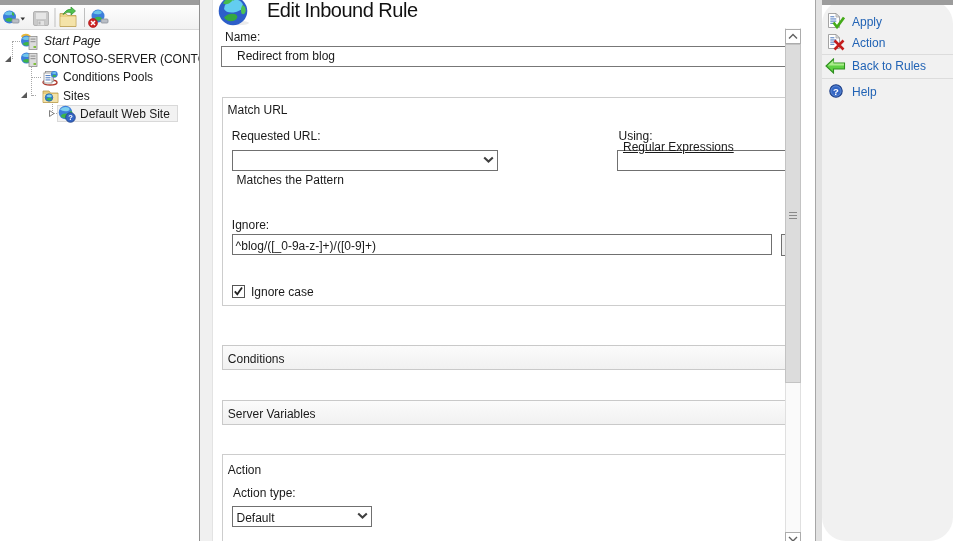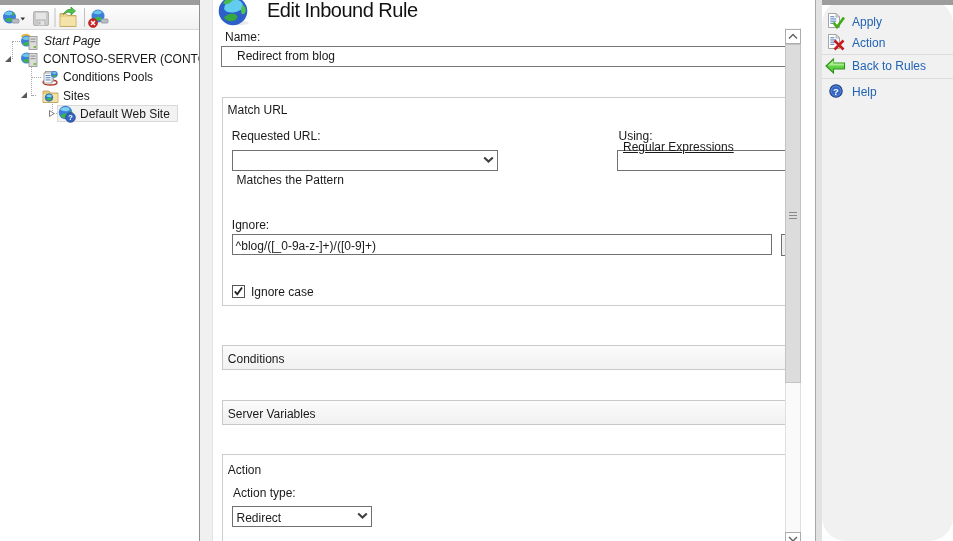--- a/index.html
+++ b/index.html
@@ -168,21 +168,21 @@
   <div class="abs" style="left:8px;top:344.5px;width:573px;height:25.5px;border:1px solid #c9c9c9;background:linear-gradient(#fbfbfb,#f1f1f1);"></div>
   <div class="abs lbl" style="left:13.8px;top:352px;text-align:right;">Conditions</div>
 
   <div class="abs" style="left:8px;top:399.5px;width:573px;height:25.5px;border:1px solid #c9c9c9;background:linear-gradient(#fbfbfb,#f1f1f1);"></div>
   <div class="abs lbl" style="left:13.8px;top:407px;">Server Variables</div>
 
   <div class="abs" style="left:8px;top:454px;width:573px;height:120px;border:1px solid #cdcdcd;"></div>
   <div class="abs lbl" style="left:13.8px;top:462.5px;">Action</div>
   <div class="abs lbl" style="left:19px;top:486px;">Action type:</div>
   <div class="abs" style="left:17.5px;top:505.5px;width:140px;height:21.5px;background:#fff;border:1px solid #707070;"></div>
-  <div class="abs lbl" style="left:22.5px;top:511px;">Redirect</div>
+  <div class="abs lbl" style="left:22.5px;top:511px;">Default</div>
   <svg class="abs" style="left:143px;top:512px;" width="11" height="8">
       <path d="M1.2 1.5 L5.5 5.5 L9.8 1.5" fill="none" stroke="#404040" stroke-width="2.1"></path>
     </svg>
 
   <div class="abs" style="left:571px;top:28px;width:16px;height:513px;background:#fafafa;border-left:1px solid #e0e0e0;border-right:1px solid #e0e0e0;"></div>
   <div class="abs" style="left:571px;top:28.5px;width:16px;height:15.5px;background:#fff;border:1px solid #acacac;"></div>
   <svg class="abs" style="left:574px;top:33px;" width="10" height="7">
       <path d="M1 5.5 L5 1.5 L9 5.5" fill="none" stroke="#606060" stroke-width="1.4"></path>
     </svg>
   <div class="abs" style="left:571px;top:44px;width:16px;height:339px;background:#dcdcdc;border:1px solid #c3c3c3;"></div>

